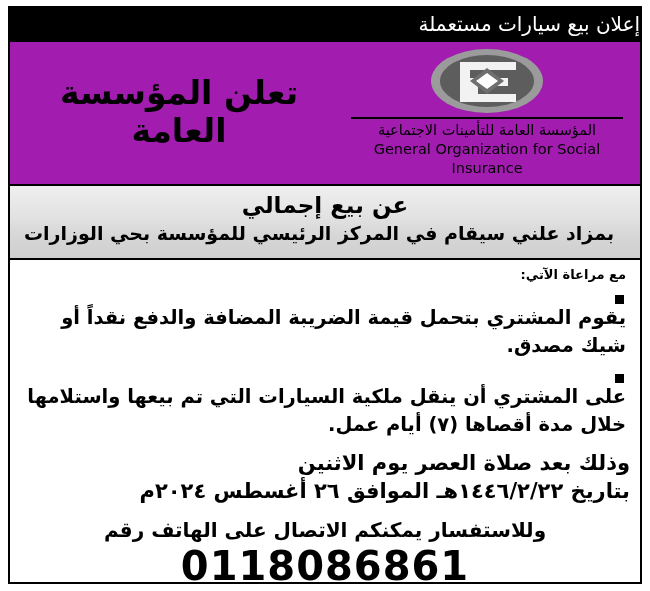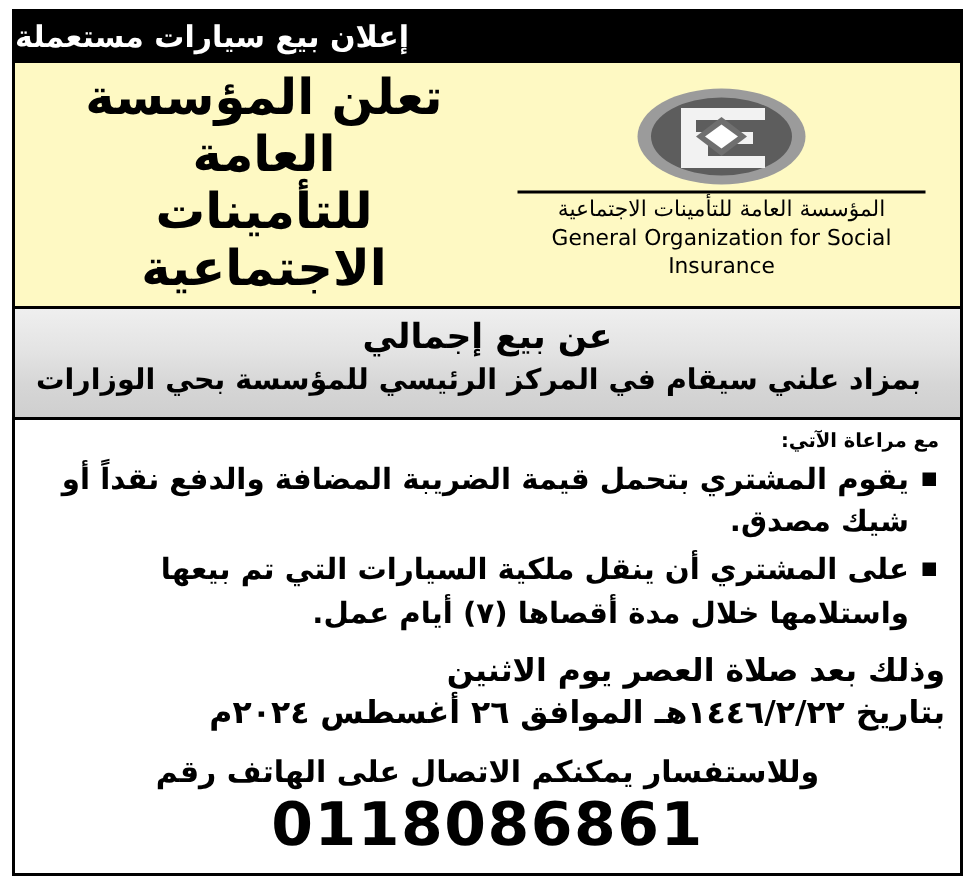--- a/index.html
+++ b/index.html
@@ -27,35 +27,35 @@
     border: 2px solid #000;
     box-sizing: border-box;
     background: #ffffff;
     display: flex;
     flex-direction: column;
   }
   
   .banner {
     background: #000000;
     color: #ffffff;
-    text-align: left;
+    text-align: right;
     font-size: 20px;
-    font-weight: bold;
+    font-weight: normal;
     letter-spacing: 0px;
     padding: 5px 0 7px 0;
     line-height: 1.1;
   }
   
   .header {
     display: flex;
     flex-direction: row-reverse;
     align-items: center;
     border-bottom: 2px solid #000;
-    padding: 4px 14px 6px 6px;
-    background: #fef9c3;
+    padding: 4px 8px 6px 6px;
+    background: #a21caf;
     justify-content: space-between;
   }
   .org-names {
     flex: 1 1 auto;
     text-align: center;
     padding: 0 4px;
   }
   .org-line1 {
     font-size: 33px;
     font-weight: bold;
@@ -133,21 +133,21 @@
     text-align: right;
   }
   .notes-title {
     font-size: 13px;
     font-weight: bold;
     color: #000;
     margin-bottom: 3px;
   }
   .note-item {
     display: flex;
-    flex-direction: row;
+    flex-direction: column;
     align-items: flex-start;
     justify-content: flex-start;
     margin: 4px 0 4px 0;
   }
   .bullet {
     width: 9px;
     height: 9px;
     background: #000;
     margin: 9px 2px 0 9px;
     flex: 0 0 9px;
@@ -195,21 +195,20 @@
 <body>
 
 <div class="page">
   <div class="ad">
 
     <div class="banner">إعلان بيع سيارات مستعملة</div>
 
     <div class="header">
       <div class="org-names">
         <div class="org-line1">تعلن المؤسسة العامة</div>
-        <div class="org-line2">للتأمينات الاجتماعية</div>
       </div>
       <div class="logo-box">
         <svg class="logo-mark" width="115" height="66" viewBox="0 0 115 66" aria-hidden="true">
           <ellipse cx="57" cy="33" rx="56" ry="32" fill="#9b9b9b"></ellipse>
           <ellipse cx="57" cy="33" rx="47" ry="26" fill="#5d5d5d"></ellipse>
           <path d="M30 14 H86 V22 H40 V30 H78 V38 H48 V46 H86 V54 H30 Z" fill="#ffffff" opacity="0.92"></path>
           <path d="M57 20 L74 33 L57 46 L40 33 Z" fill="#6f6f6f"></path>
           <path d="M57 25 L68 33 L57 41 L46 33 Z" fill="#ffffff"></path>
         </svg>
         <div class="logo-rule"></div>

